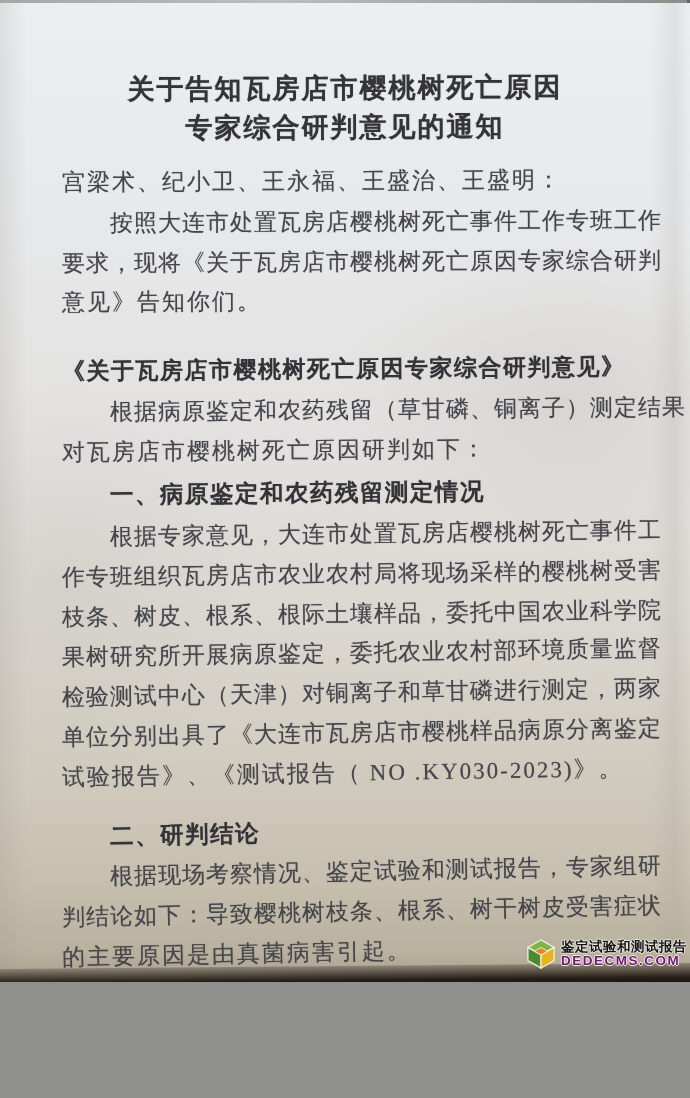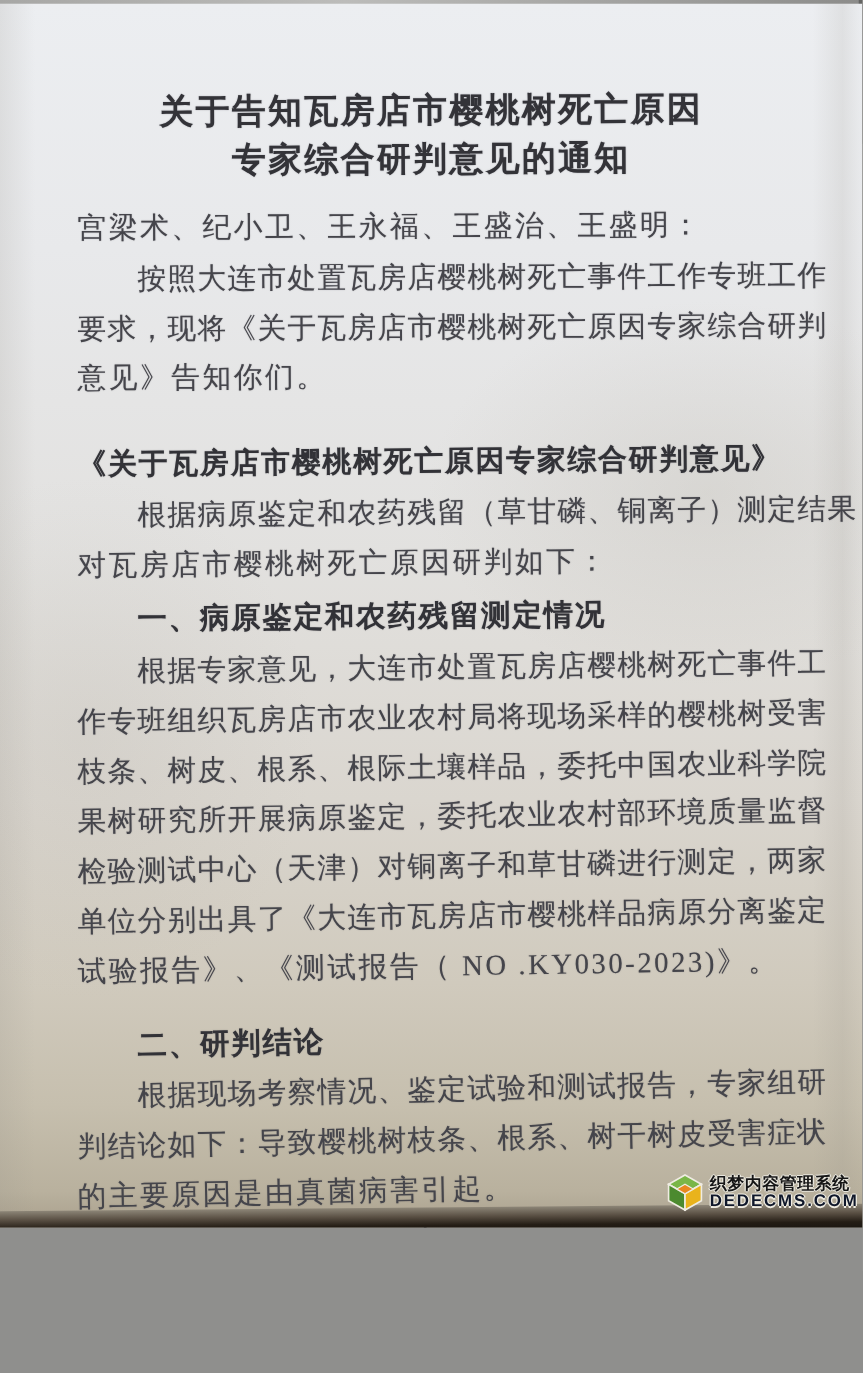--- a/index.html
+++ b/index.html
@@ -101,21 +101,21 @@
   .wm-text { display: flex; flex-direction: column; line-height: 1.05; }
   .wm-cn {
     font-family: "Liberation Sans", "DejaVu Sans", sans-serif;
     font-weight: 700; font-size: 13.5px; color: #161616;
     text-shadow: 1px 0 0 #e8e6dd, -1px 0 0 #e8e6dd, 0 1px 0 #e8e6dd, 0 -1px 0 #e8e6dd;
     letter-spacing: 0.5px;
     white-space: nowrap;
   }
   .wm-en {
     font-family: "Liberation Sans", "DejaVu Sans", sans-serif;
-    font-weight: 700; font-size: 13.5px; color: #0f172a;
+    font-weight: 700; font-size: 13.5px; color: #701a75;
     text-shadow: 1px 0 0 #efece2, -1px 0 0 #efece2, 0 1px 0 #efece2, 0 -1px 0 #efece2;
     letter-spacing: 1.5px;
     white-space: nowrap;
   }
 </style>
 </head>
 <body>
 
 <div class="screenshot">
 
@@ -155,18 +155,18 @@
   <div class="table-edge"></div>
 
   <div class="watermark">
     <svg class="wm-logo" viewBox="0 0 32 32">
       <path d="M16 1 L30 9 L16 17 L2 9 Z" fill="#7ab648" stroke="#efece2" stroke-width="1.4"></path>
       <path d="M2 9 L16 17 L16 31 L2 23 Z" fill="#4c8a2f" stroke="#efece2" stroke-width="1.4"></path>
       <path d="M30 9 L16 17 L16 31 L30 23 Z" fill="#e9b31c" stroke="#efece2" stroke-width="1.4"></path>
       <path d="M9 13 L16 9 L23 13 L16 17 Z" fill="#e8871e" stroke="#efece2" stroke-width="1"></path>
     </svg>
     <div class="wm-text">
-      <span class="wm-cn">织梦内容管理系统</span>
+      <span class="wm-cn">鉴定试验和测试报告</span>
       <span class="wm-en">DEDECMS.COM</span>
     </div>
   </div>
 
 </div>
 
 </body></html>

